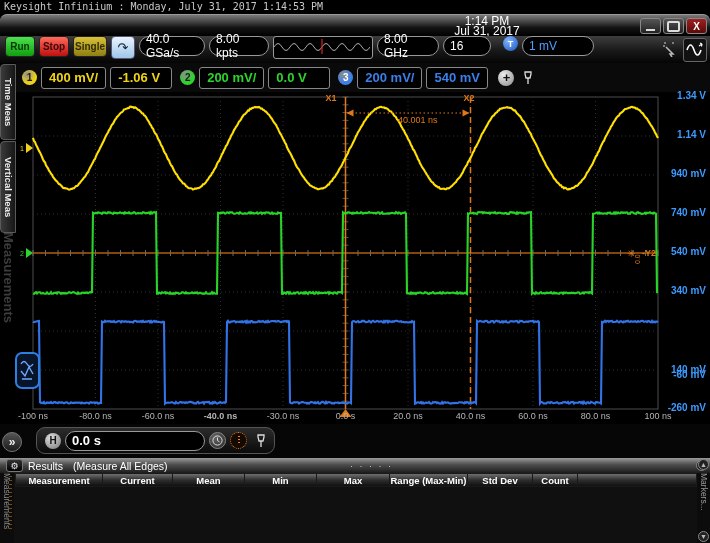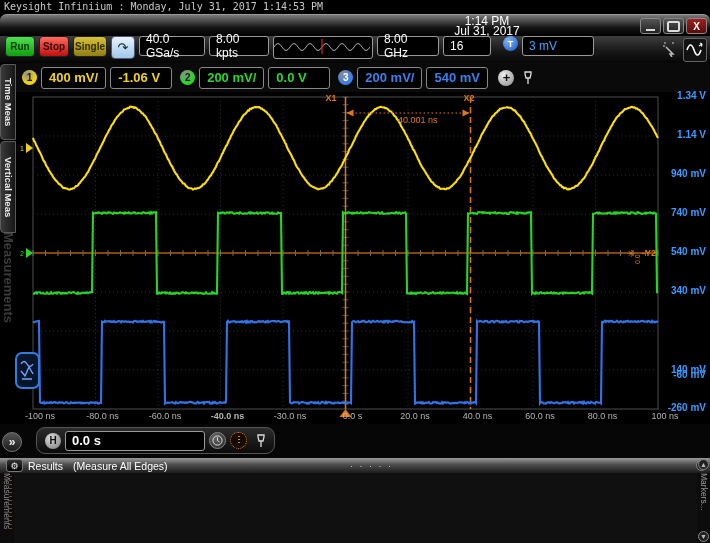--- a/index.html
+++ b/index.html
@@ -28,21 +28,21 @@
   
   .toolbar{left:0;top:36px;width:710px;height:27px;background:linear-gradient(#3e3e3e,#181818 55%,#050505);
            display:flex;align-items:flex-start;gap:4px;padding-left:5px;box-sizing:border-box;}
   .runbtn{width:28px;height:19px;border-radius:4px;font-size:10px;font-weight:bold;color:#073807;
           display:flex;align-items:center;justify-content:center;border:1px solid #222;}
   .run{background:linear-gradient(#4fe04f,#0f9f0f);}
   .stop{background:linear-gradient(#ff6a5a,#c01010);color:#3a0505;}
   .single{background:linear-gradient(#d8c23a,#8f7f10);color:#332c05;width:32px;}
   .touchbtn{width:22px;height:21px;border-radius:4px;background:linear-gradient(#eaf4ff,#9fc6ea);
             border:1px solid #557;color:#123;font-size:13px;display:flex;align-items:center;justify-content:center;}
-  .box{background:#000;border:1px solid #999;border-radius:3px;color:#fff;font-size:12px;
+  .box{background:#000;border:1px solid #999;border-radius:10px;color:#fff;font-size:12px;
        display:flex;align-items:center;padding:0 6px;height:20px;box-sizing:border-box;}
   .wfprev{width:98px;height:21px;background:#000;border:1px solid #999;border-radius:3px;position:relative;overflow:hidden;}
   .tcircle{width:15px;height:15px;border-radius:50%;background:radial-gradient(circle at 35% 30%,#7fb4ff,#1b55c0);
            color:#fff;font-size:9px;font-weight:bold;display:flex;align-items:center;justify-content:center;}
   .tool-right{position:absolute;right:3px;top:38px;display:flex;gap:2px;}
   .tool-icon{width:22px;height:22px;display:flex;align-items:center;justify-content:center;border-radius:3px;}
   .tool-icon.sel{background:#111;border:1px solid #666;}
   
   .channelbar{left:16px;top:63px;width:694px;height:29px;background:#0a0a0a;display:flex;align-items:center;gap:4px;padding-left:2px;box-sizing:border-box;}
   .ch-num{width:15px;height:15px;border-radius:50%;font-size:10px;font-weight:bold;color:#111;
@@ -138,21 +138,21 @@
     <div class="box" style="width:60px">8.00 kpts</div>
     <div class="wfprev">
       <svg width="96" height="19" viewBox="0 0 96 19">
         <path d="M0 10 q4 -7 8 0 t8 0 t8 0 t8 0 t8 0 t8 0 t8 0 t8 0 t8 0 t8 0 t8 0 t8 0" fill="none" stroke="#aaa" stroke-width="1"></path>
         <line x1="48" y1="2" x2="48" y2="17" stroke="#e02020" stroke-width="1.2"></line>
       </svg>
     </div>
     <div class="box" style="width:62px">8.00 GHz</div>
     <div class="box" style="width:48px">16</div>
     <div style="margin-left:8px" class="tcircle">T</div>
-    <div class="box" style="width:72px;color:#4d9fff">3 mV</div>
+    <div class="box" style="width:72px;color:#4d9fff">1 mV</div>
   </div>
   <div class="tool-right">
     <div class="tool-icon">
       <svg width="16" height="16" viewBox="0 0 16 16">
         <path d="M2 6 V2 H6 M10 2 H14" fill="none" stroke="#999" stroke-width="1.5" stroke-dasharray="2 2"></path>
         <path d="M4 6 L11 13 L8 13 L10 16" fill="none" stroke="#bbb" stroke-width="1.5"></path>
       </svg>
     </div>
     <div class="tool-icon sel">
       <svg width="18" height="16" viewBox="0 0 18 16">
@@ -323,21 +323,21 @@
       <span class="ylabel" style="top: -2px;">1.34 V</span>
       <span class="ylabel" style="top: 37px;">1.14 V</span>
       <span class="ylabel" style="top: 76px;">940 mV</span>
       <span class="ylabel" style="top: 115px;">740 mV</span>
       <span class="ylabel" style="top: 154px;">540 mV</span>
       <span class="ylabel" style="top: 193px;">340 mV</span>
       <span class="ylabel" style="top: 232px; margin-top: 40px;">140 mV</span>
       <span class="ylabel" style="top: 271px; margin-top: 6px;">-60 mV</span>
       <span class="ylabel" style="top: 310px;">-260 mV</span>
     </div>
-  <div id="xlabels" class="abs" style="left:7px;top:410px;width:630px;height:14px;">
+  <div id="xlabels" class="abs" style="left:0;top:410px;width:630px;height:14px;">
       <span class="xlabel" style="left: 33px; top: 1px;">-100 ns</span>
       <span class="xlabel" style="left: 95.5px; top: 1px;">-80.0 ns</span>
       <span class="xlabel" style="left: 158px; top: 1px;">-60.0 ns</span>
       <span class="xlabel" style="left: 220.5px; top: 1px; font-weight: bold;">-40.0 ns</span>
       <span class="xlabel" style="left: 283px; top: 1px;">-30.0 ns</span>
       <span class="xlabel" style="left: 345.5px; top: 1px;">0.0 s</span>
       <span class="xlabel" style="left: 408px; top: 1px;">20.0 ns</span>
       <span class="xlabel" style="left: 470.5px; top: 1px;">40.0 ns</span>
       <span class="xlabel" style="left: 533px; top: 1px;">60.0 ns</span>
       <span class="xlabel" style="left: 595.5px; top: 1px;">80.0 ns</span>
@@ -381,16 +381,27 @@
     <div class="res-strip-l">
       <span class="vtext">Measurements</span>
     </div>
     <div class="orange-dots"></div>
     <div class="res-strip-r">
       <span class="vtext">Markers...</span>
     </div>
     <div class="chev-circle" style="right:1px;top:1px;">▲</div>
     <div class="chev-circle" style="right:1px;bottom:1px;">▼</div>
     <div class="res-table">
+      <div class="res-tr" id="res-headrow">
+          <div class="res-th" style="width: 88px;">Measurement</div>
+          <div class="res-th" style="width: 70px;">Current</div>
+          <div class="res-th" style="width: 72px;">Mean</div>
+          <div class="res-th" style="width: 72px;">Min</div>
+          <div class="res-th" style="width: 73px;">Max</div>
+          <div class="res-th" style="width: 78px;">Range (Max-Min)</div>
+          <div class="res-th" style="width: 65px;">Std Dev</div>
+          <div class="res-th" style="width: 45px;">Count</div>
+          <div class="res-th" style="width: 119px;"></div>
+        </div>
     </div>
   </div>
 
 </div>
 
 </body></html>

